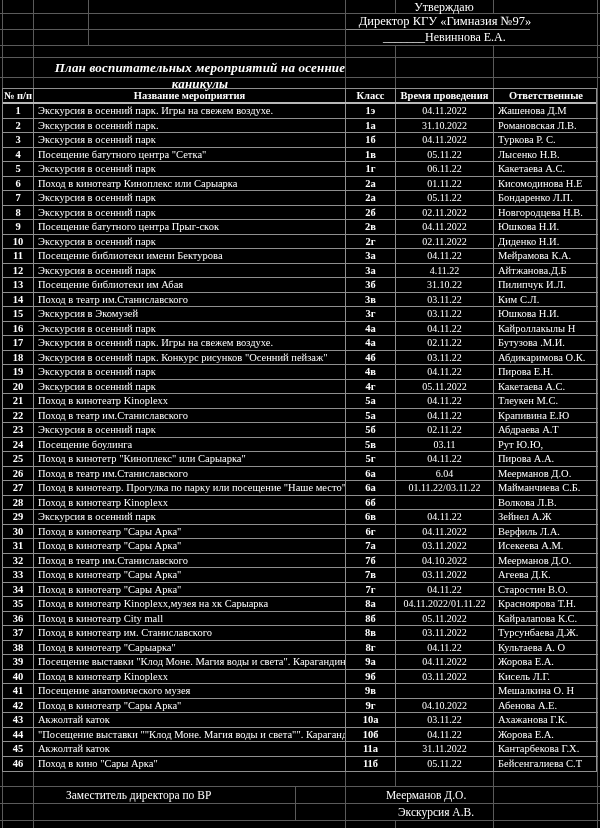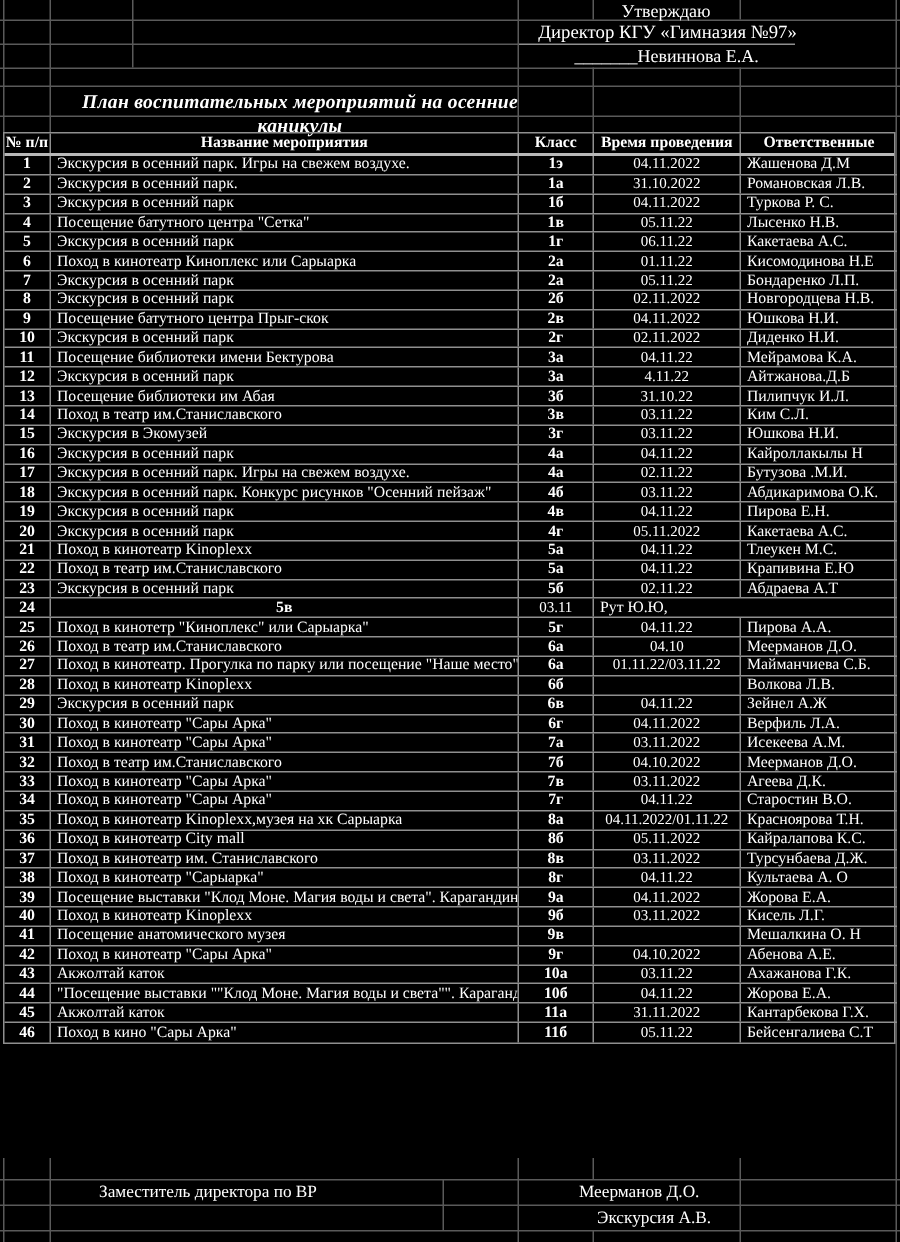--- a/index.html
+++ b/index.html
@@ -15,21 +15,21 @@
   .vline{position:absolute;width:1px;background:var(--grid-faint,#5a5a5a);}
   .hline.bright{background:var(--grid,#8f8f8f);}
   
   .t-approve{position:absolute;top:1px;left:395px;width:98px;text-align:center;font-size:12px;line-height:12px;}
   .t-director{position:absolute;top:15px;left:340px;width:210px;text-align:center;font-size:12.5px;line-height:13px;}
   .t-sign{position:absolute;top:31px;left:383px;font-size:12px;line-height:13px;}
   .t-title{position:absolute;top:60px;left:40px;width:320px;text-align:center;
            font-size:13px;font-weight:bold;font-style:italic;letter-spacing:.2px;font-family:Liberation Serif, serif;}
   
   .table{
-    position:absolute;top:88px;left:2px;width:595px;height:608px;
+    position:absolute;top:88px;left:2px;width:595px;height:684px;
     border:1px solid var(--grid,#8f8f8f);box-sizing:border-box;
     display:flex;flex-direction:column;
   }
   .thead{
     display:grid;grid-template-columns:31px 312px 50px 98px 104px;
     height:13px;flex:none;border-bottom:2px solid #b8b8b8;box-sizing:content-box;
   }
   .th{
     font-weight:bold;font-size:10.5px;line-height:13px;text-align:center;
     border-right:1px solid var(--grid,#8f8f8f);box-sizing:border-box;
@@ -250,36 +250,37 @@
   </div>
         <div class="tr">
     <div class="td c-num">23</div>
     <div class="td c-name">Экскурсия в осенний парк</div>
     <div class="td c-cls">5б</div>
     <div class="td c-time">02.11.22</div>
     <div class="td c-resp">Абдраева А.Т</div>
   </div>
         <div class="tr">
     <div class="td c-num">24</div>
+    <div class="td c-name">Посещение боулинга</div>
     <div class="td c-cls">5в</div>
     <div class="td c-time">03.11</div>
     <div class="td c-resp">Рут Ю.Ю,</div>
   </div>
         <div class="tr">
     <div class="td c-num">25</div>
     <div class="td c-name">Поход в кинотетр "Киноплекс" или Сарыарка"</div>
     <div class="td c-cls">5г</div>
     <div class="td c-time">04.11.22</div>
     <div class="td c-resp">Пирова А.А.</div>
   </div>
         <div class="tr">
     <div class="td c-num">26</div>
     <div class="td c-name">Поход в театр им.Станиславского</div>
     <div class="td c-cls">6а</div>
-    <div class="td c-time">04.10</div>
+    <div class="td c-time">6.04</div>
     <div class="td c-resp">Меерманов Д.О.</div>
   </div>
         <div class="tr">
     <div class="td c-num">27</div>
     <div class="td c-name">Поход в кинотеатр. Прогулка по парку или посещение "Наше место"</div>
     <div class="td c-cls">6а</div>
     <div class="td c-time">01.11.22/03.11.22</div>
     <div class="td c-resp">Майманчиева С.Б.</div>
   </div>
         <div class="tr">

